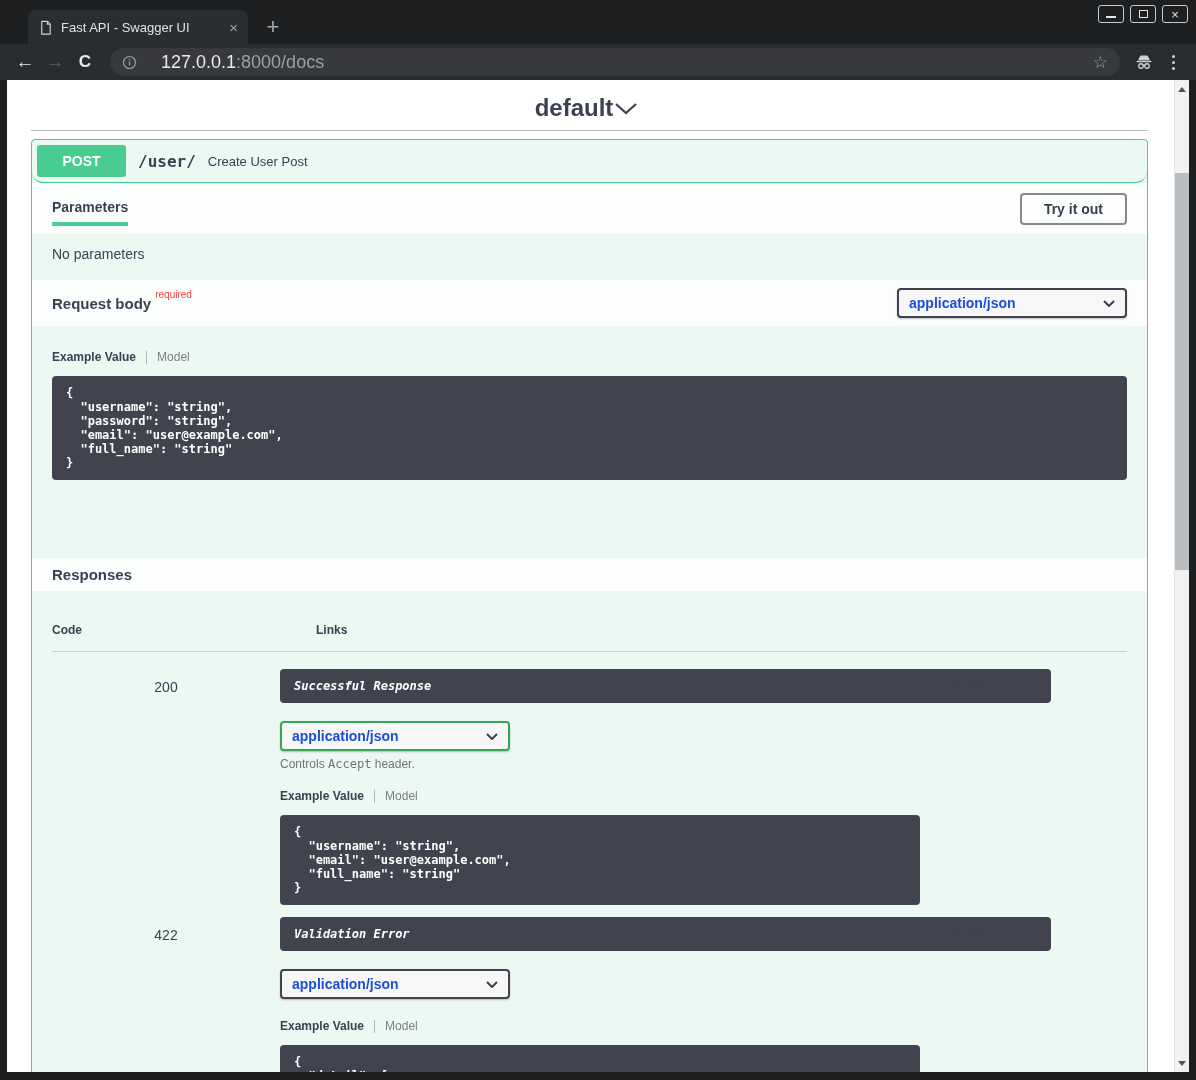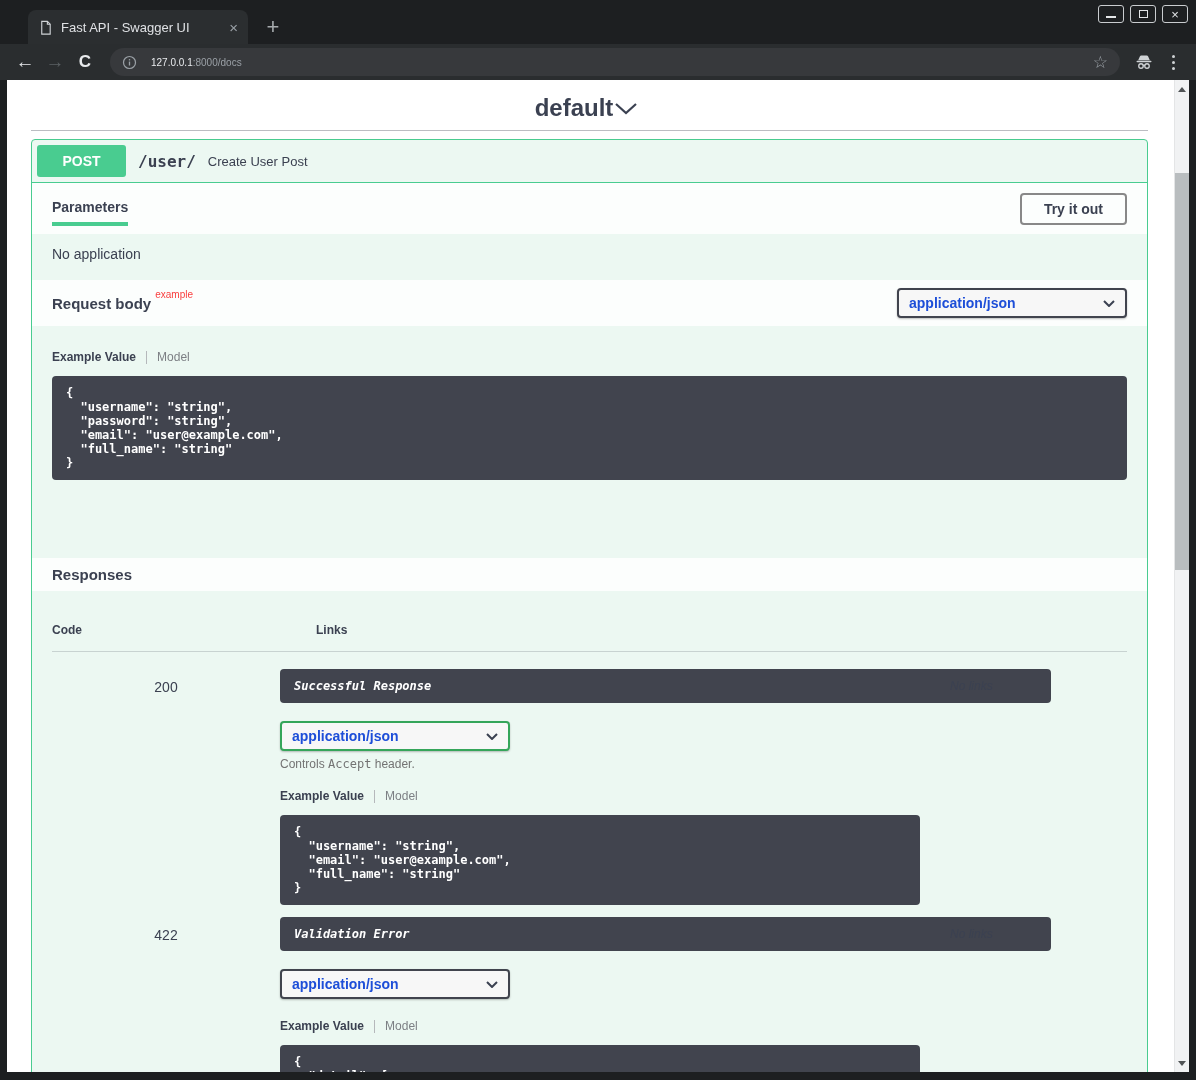--- a/index.html
+++ b/index.html
@@ -22,21 +22,21 @@
   .wc .max-box { width:9px; height:8px; border:1.5px solid #e3e5e7; }
   .wc.close-x { font-size:13px; line-height:1; }
 
   .toolbar { height:36px; background:#2a2d2f; display:flex; align-items:center; padding:0 10px; }
   .nav-btn { width:30px; height:30px; display:flex; align-items:center; justify-content:center; font-size:19px; }
   .back { color:#e8eaed; }
   .fwd  { color:#5c6164; }
   .reload { color:#e8eaed; font-size:17px; font-weight:700; }
   .omnibox { flex:1; height:28px; margin:0 8px 0 10px; background:#37393c; border-radius:14px;
              display:flex; align-items:center; padding:0 12px; }
-  .url { flex:1; margin-left:14px; font-size:10px; white-space:nowrap; }
+  .url { flex:1; margin-left:24px; font-size:18px; white-space:nowrap; }
   .url .host { color:#e8eaed; }
   .url .rest { color:#9aa0a6; }
   .star { color:#9aa0a6; font-size:17px; }
   .incog { width:32px; display:flex; justify-content:center; }
   .menu-dots { width:26px; display:flex; flex-direction:column; align-items:center; gap:3px; }
   .menu-dots i { width:3px; height:3px; border-radius:50%; background:#cfd2d5; }
 
   
   .viewport { height:992px; margin:0 7px 8px 7px; background:#fff; display:flex; overflow:hidden; }
   .page { flex:1; overflow:hidden; position:relative; }
@@ -47,21 +47,21 @@
   .tri-down { width:0; height:0; border-left:4px solid transparent; border-right:4px solid transparent; border-top:5px solid #505355; }
   .sb-thumb { position:absolute; top:93px; left:0; width:14px; height:397px; background:#b9bdbf; }
 
   
   .wrap { padding:8px 26px 0 24px; color:#3b4151; }
   .group-head { display:flex; justify-content:center; align-items:center; padding:6px 12px 8px 7px; }
   .group-title { font-size:24px; font-weight:700; color:#3b4151; }
   .group-hr { border-bottom:1px solid rgba(59,65,81,.35); }
 
   .opblock { margin-top:8px; border:1px solid #49cc90; border-radius:4px; background:#ecf8f2; }
-  .op-summary { display:flex; align-items:center; padding:5px; border-bottom:1px solid #49cc90; }
+  .op-summary { display:flex; align-items:center; padding:5px; border-bottom:1px solid #49cc90;border-radius:11px; }
   .method-badge { background:#49cc90; color:#fff; font-weight:700; font-size:14px; width:89px; text-align:center;
                   padding:8px 0; border-radius:3px; }
   .op-path { font-family:"DejaVu Sans Mono",monospace; font-size:16px; font-weight:600; color:#3b4151; margin:0 12px 0 12px; }
   .op-desc { font-size:13px; color:#3b4151; }
 
   .sec-header { background:rgba(255,255,255,.85); padding:8px 20px; display:flex; justify-content:space-between; align-items:center; }
   .param-tab { font-size:14px; font-weight:700; color:#3b4151; border-bottom:4px solid #49cc90; padding:8px 0 7px; }
   .try-btn { border:2px solid #888; border-radius:4px; padding:6px 22px; font-size:14px; font-weight:600;
              color:#3b4151; background:transparent; font-family:"Liberation Sans",sans-serif; }
   .no-params { padding:12px 20px 18px; font-size:14px; }
@@ -177,25 +177,25 @@
           <div class="op-summary">
             <span class="method-badge">POST</span>
             <span class="op-path">/user/</span>
             <span class="op-desc">Create User Post</span>
           </div>
 
           <div class="sec-header">
             <span class="param-tab">Parameters</span>
             <button class="try-btn">Try it out</button>
           </div>
-          <div class="no-params">No application</div>
+          <div class="no-params">No parameters</div>
 
           <div class="sec-header">
             <span class="rb-title">
-              <span>Request body</span><sup class="sup-req">example</sup>
+              <span>Request body</span><sup class="sup-req">required</sup>
             </span>
             <div class="sel">
               <span>application/json</span>
               <svg width="12" height="7" viewBox="0 0 12 7">
                 <polyline points="1,1 6,6 11,1" fill="none" stroke="#3b4151" stroke-width="2"></polyline>
               </svg>
             </div>
           </div>
 
           <div class="body-content rb-content">

